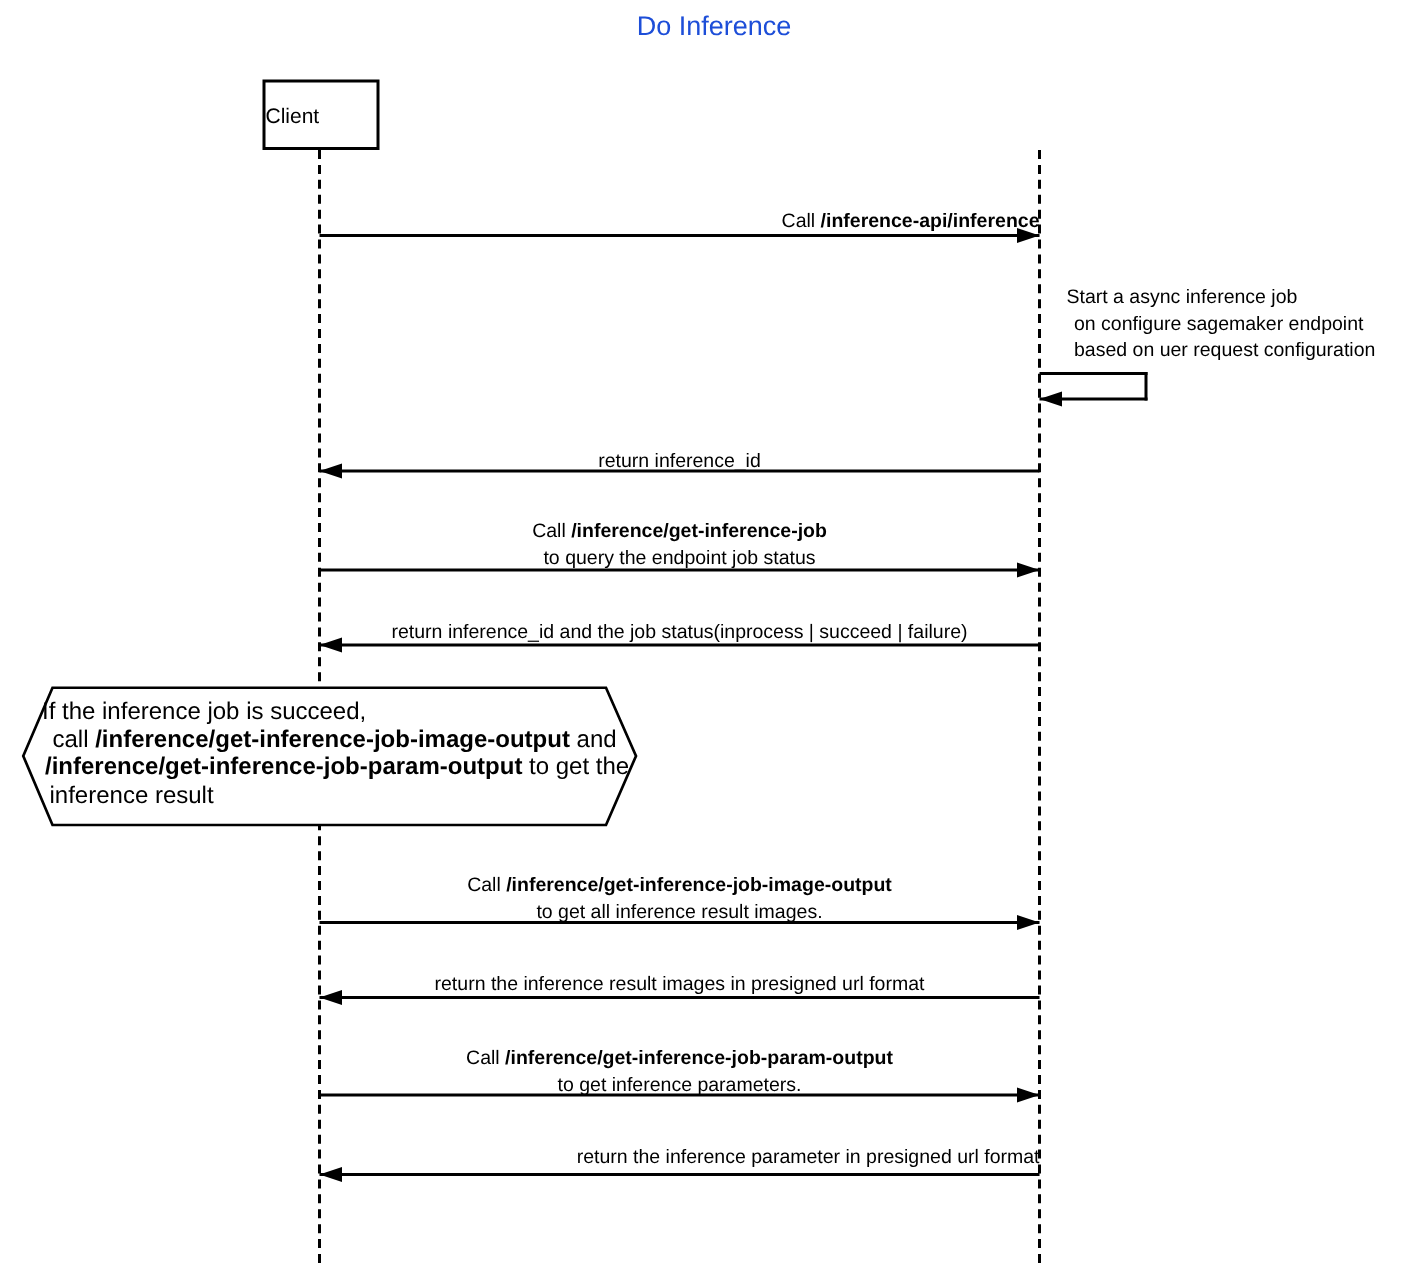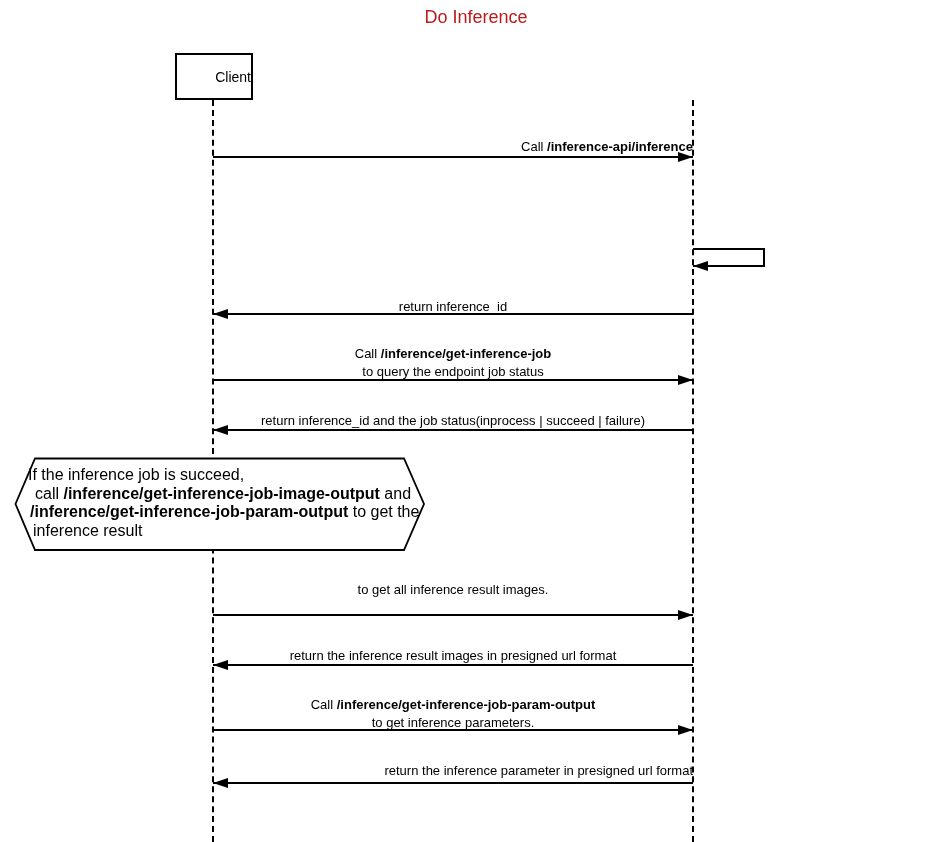--- a/index.html
+++ b/index.html
@@ -12,31 +12,31 @@
     font-family: "Liberation Sans", sans-serif;
     color: #000000;
     overflow: hidden;
   }
   .title {
     position: absolute;
     left: 0; top: 7px;
     width: 100%;
     text-align: center;
     font-size: 18px;
-    color: #b91c1c;
+    color: #1d4ed8;
   }
   .actor {
     position: absolute;
     top: 53px;
     height: 47px;
     border: 2.5px solid #000;
     background: #fff;
     display: flex;
     align-items: center;
-    justify-content: flex-end;
+    justify-content: flex-start;
     font-size: 14px;
     z-index: 3;
   }
   .lifeline {
     position: absolute;
     top: 100px;
     height: 742px;
     width: 0;
     border-left: 2px dashed #000;
     z-index: 0;
@@ -143,20 +143,25 @@
   <div class="lifeline" style="left:212px;"></div>
   <div class="lifeline" style="left:692px;"></div>
 
   <div class="msg-label" style="top:138px;text-align:right;">
     <span>Call </span><b>/inference-api/inference</b>
   </div>
   <div class="arrow" style="top:156px;">
     <i class="head right"></i>
   </div>
 
+  <div class="self-note">
+    <div>Start a async inference job</div>
+    <div class="ind">on configure sagemaker endpoint</div>
+    <div class="ind">based on uer request configuration</div>
+  </div>
   <div class="self-loop"></div>
   <i class="self-head"></i>
 
   <div class="msg-label" style="top:298px;">
     <span>return inference_id</span>
   </div>
   <div class="arrow" style="top:313px;">
     <i class="head left"></i>
   </div>
 
@@ -181,20 +186,21 @@
     </svg>
     <div class="hnote-text">
       <div>If the inference job is succeed,</div>
       <div class="l2"><span>call </span><b>/inference/get-inference-job-image-output</b><span> and</span></div>
       <div class="l3"><b>/inference/get-inference-job-param-output</b><span> to get the</span></div>
       <div class="l4">inference result</div>
     </div>
   </div>
 
   <div class="msg-label" style="top:581px;">
+    <div><span>Call </span><b>/inference/get-inference-job-image-output</b></div>
     <div>to get all inference result images.</div>
   </div>
   <div class="arrow" style="top:614px;">
     <i class="head right"></i>
   </div>
 
   <div class="msg-label" style="top:647px;">
     <span>return the inference result images in presigned url format</span>
   </div>
   <div class="arrow" style="top:664px;">

